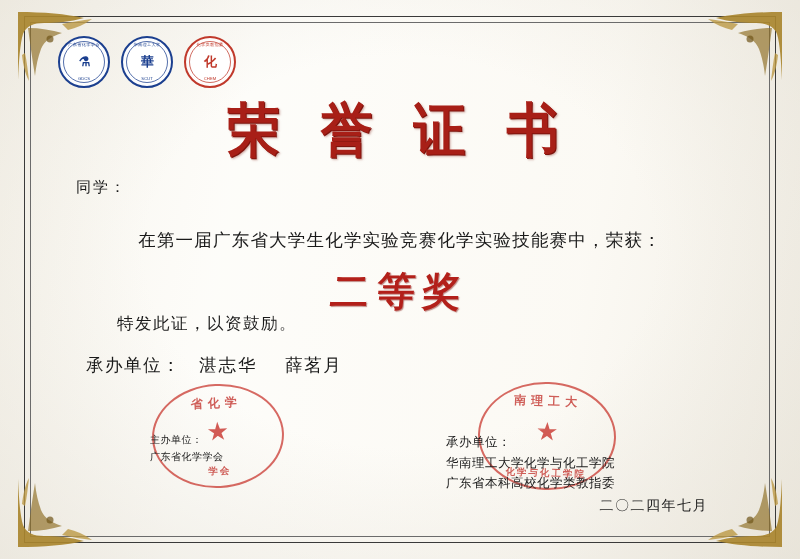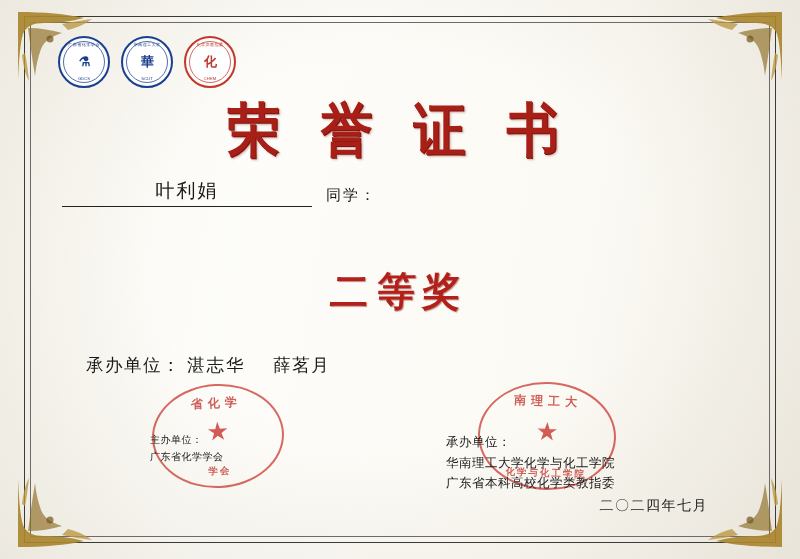--- a/index.html
+++ b/index.html
@@ -209,20 +209,21 @@
   
   .advisor {
     position: absolute;
     left: 86px;
     top: 353px;
     font-size: 17.5px;
     color: #1a1a1a;
     letter-spacing: 1.5px;
   }
   .advisor .teachers {
+    margin-left: 12px;
     letter-spacing: 2px;
   }
   .advisor .teacher-gap { display: inline-block; width: 16px; }
 
   
   .org-left {
     position: absolute;
     left: 150px;
     top: 432px;
     text-align: left;
@@ -374,29 +375,28 @@
       <span class="ring"></span>
       <span class="arc-top">化学类教指委</span>
       <span class="emblem">化</span>
       <span class="arc-bottom">CHEM</span>
     </div>
   </div>
 
   <div class="title">荣 誉 证 书</div>
 
   <div class="name-row">
-    <div class="name-blank">
-      <span class="name-text">叶利娟</span>
-    </div>
     <span class="name-suffix">同学：</span>
   </div>
 
+  <div class="body-line">在第一届广东省大学生化学实验竞赛化学实验技能赛中，荣获：</div>
 
   <div class="award">二等奖</div>
 
+  <div class="remark">特发此证，以资鼓励。</div>
 
   <div class="advisor">
     <span>承办单位：</span>
     <span class="teachers">湛志华</span>
     <span class="teacher-gap"></span>
     <span>薛茗月</span>
   </div>
 
   <div class="seal seal-left">
     <span class="seal-arc">省化学</span>

